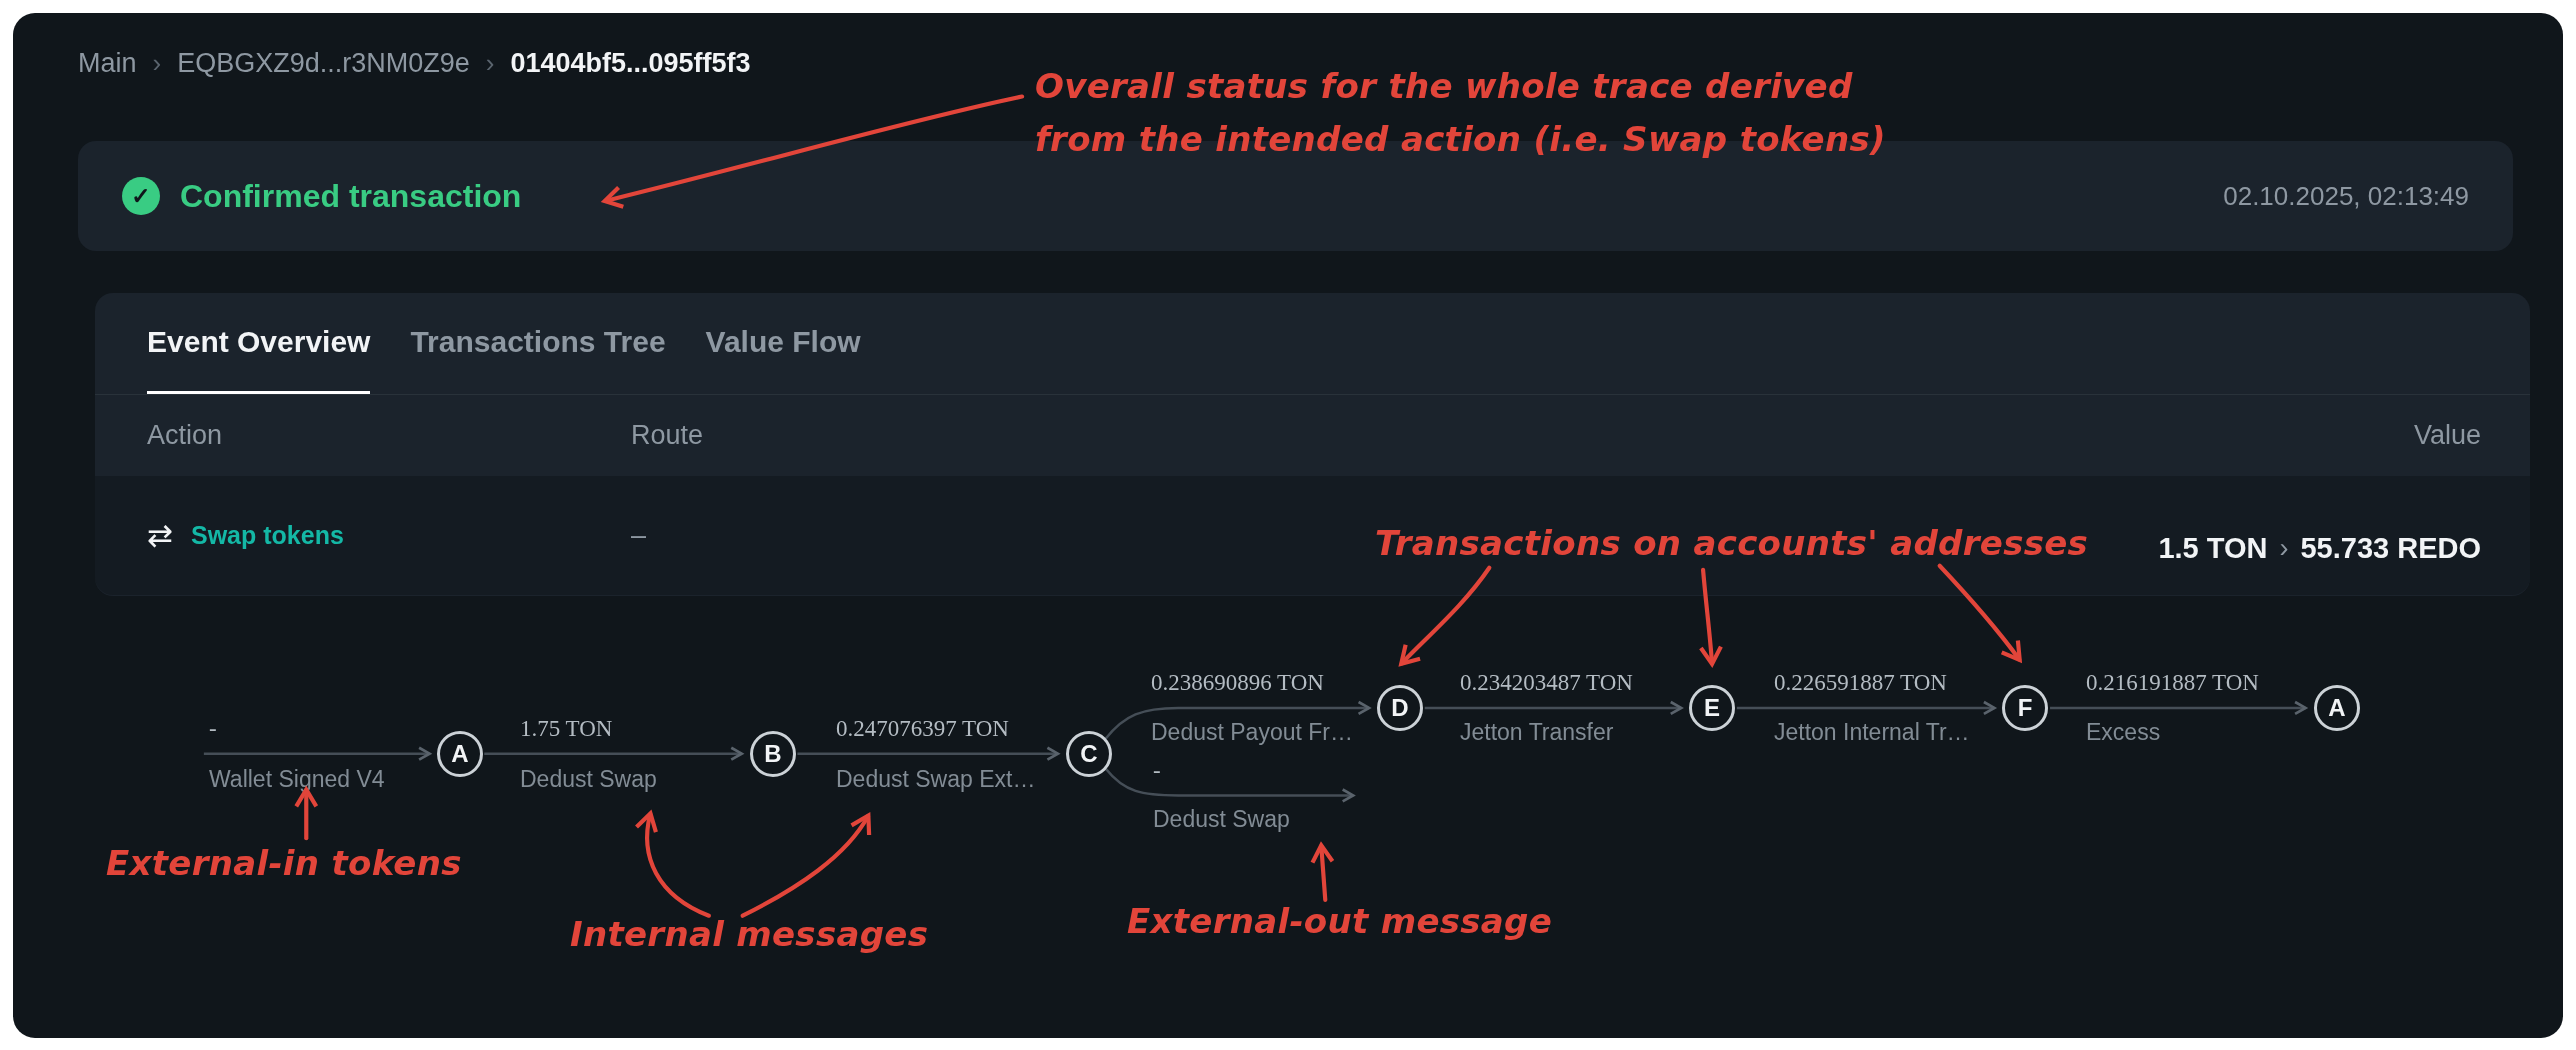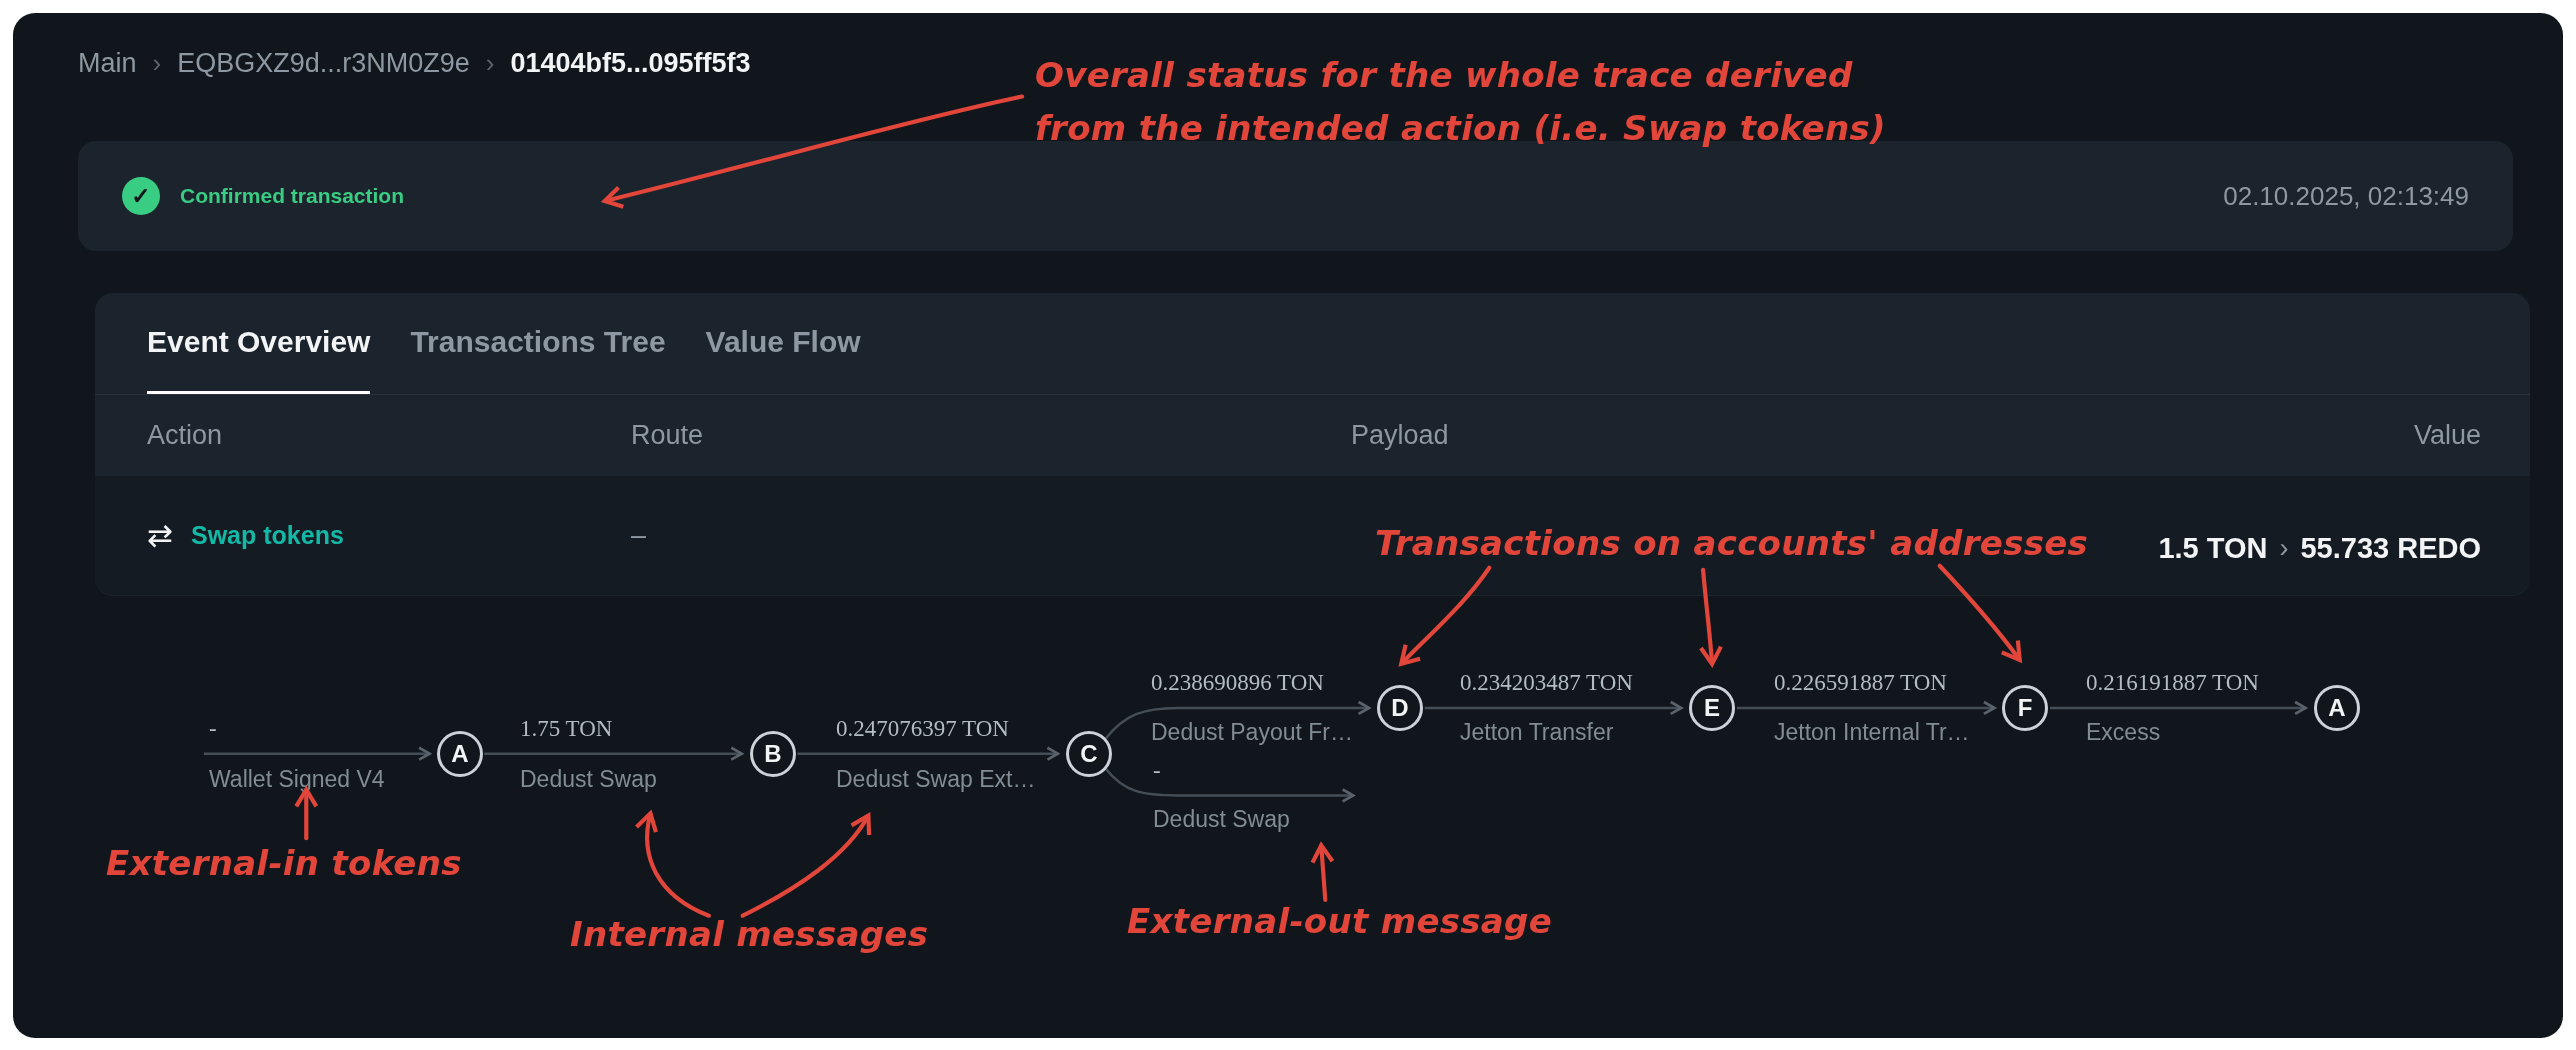--- a/index.html
+++ b/index.html
@@ -16,21 +16,21 @@
   .bc-current { color:#f2f4f6; font-weight:700; }
 
   
   .banner { position:absolute; left:65px; top:128px; width:2435px; height:110px;
             background:#1b232c; border-radius:18px; display:flex; align-items:center;
             justify-content:space-between; padding:0 44px; }
   .banner-left { display:flex; align-items:center; gap:20px; }
   .check-circle { width:38px; height:38px; border-radius:50%; background:var(--success-green, #39cc83);
                   display:flex; align-items:center; justify-content:center; }
   .check-circle::before { content:"✓"; color:#10161b; font-size:23px; font-weight:700; }
-  .status-label { color:var(--success-green, #39cc83); font-size:21px; font-weight:700; }
+  .status-label { color:var(--success-green, #39cc83); font-size:32px; font-weight:700; }
   .timestamp { color:#8e98a2; font-size:26px; }
 
   
   .card { position:absolute; left:82px; top:280px; width:2435px; height:303px;
           background:#1b232c; border-radius:18px; }
   .tabs { height:102px; display:flex; align-items:stretch; gap:40px; padding:0 52px;
           border-bottom:1px solid #29323a; }
   .tab  { display:flex; align-items:center; font-size:30px; font-weight:600; color:#8e98a2;
           border-bottom:3px solid transparent; cursor:pointer; }
   .tab.active { color:#f2f4f6; border-bottom-color:#ffffff; }
@@ -102,21 +102,20 @@
           <span>Transactions Tree</span>
         </div>
         <div class="tab">
           <span>Value Flow</span>
         </div>
       </div>
 
       <div class="thead">
         <span class="th">Action</span>
         <span class="th">Route</span>
-        <span class="th">Payload</span>
         <span class="th th-value">Value</span>
       </div>
 
       <div class="trow">
         <div class="action-cell">
           <span class="swap-icon"></span>
           <span class="action-label">Swap tokens</span>
         </div>
         <div class="payload-cell">
           <span>–</span>
@@ -204,21 +203,21 @@
         <path d="M1485 558 C1460 595 1425 625 1397 654"></path>
         <path d="M1700 560 C1703 595 1707 625 1709 654"></path>
         <path d="M1938 556 C1970 590 1996 620 2018 650"></path>
         <path d="M295 830 L295 782"></path>
         <path d="M700 908 C648 888 630 848 641 806"></path>
         <path d="M734 908 C790 880 838 848 860 808"></path>
         <path d="M1320 892 L1316 838"></path>
       </g>
     </svg>
 
-    <div class="annot" style="left:1022px; top:36px;">
+    <div class="annot" style="left:1022px; top:47px;">
       <span>Overall status for the whole trace derived</span>
       <span>from the intended action (i.e. Swap tokens)</span>
     </div>
     <div class="annot" style="left:1362px; top:510px;">Transactions on accounts' addresses</div>
     <div class="annot" style="left:93px; top:830px;">External-in tokens</div>
     <div class="annot" style="left:557px; top:901px;">Internal messages</div>
     <div class="annot" style="left:1114px; top:888px;">External-out message</div>
 
   </div>
 </div>

